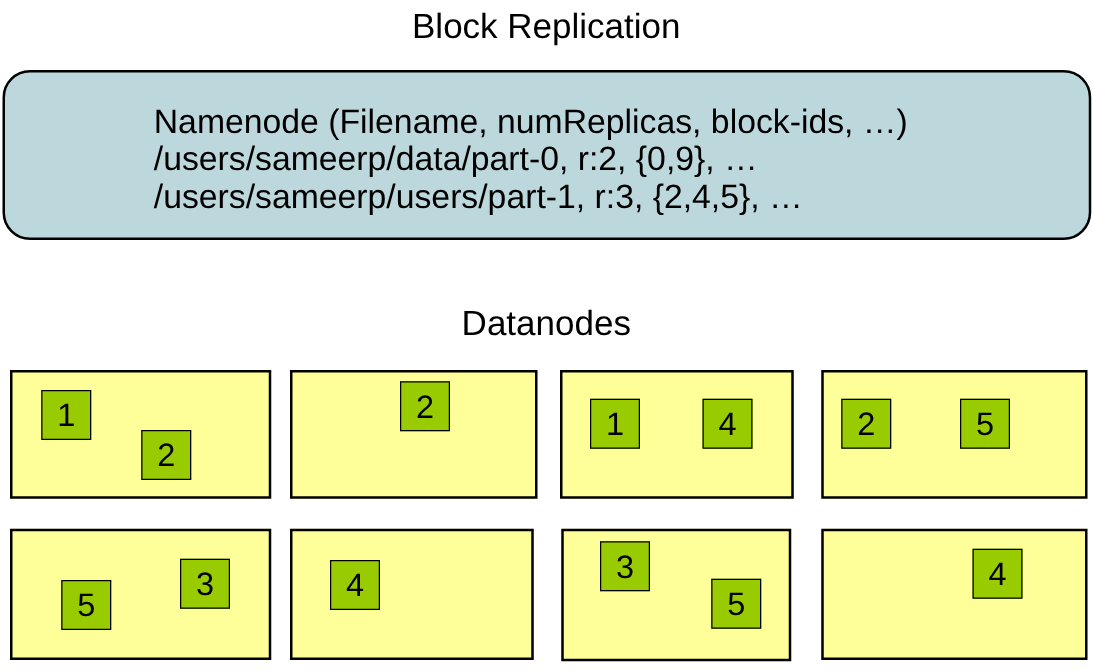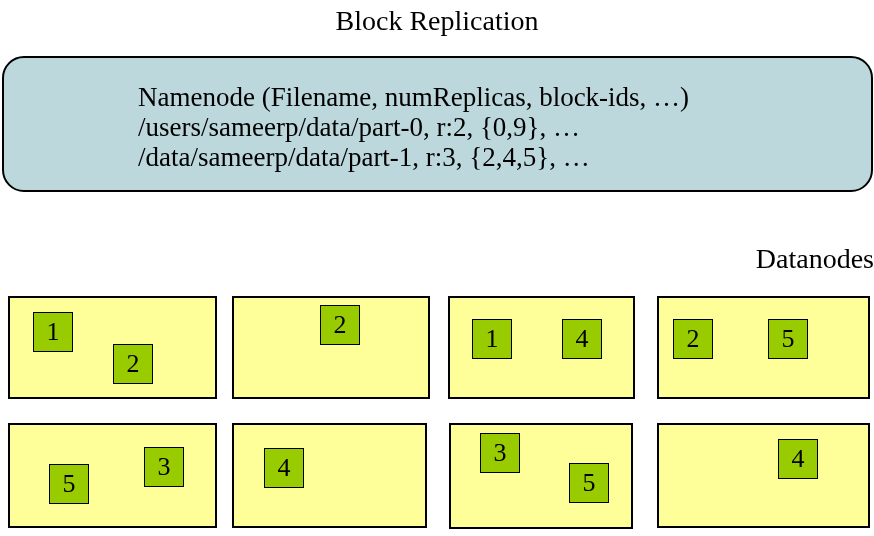--- a/index.html
+++ b/index.html
@@ -1,21 +1,21 @@
 <!DOCTYPE html>
 <html style="--nn-fill: #BCD8DC; --dn-fill: #FFFF99; --blk-fill: #99CC00; --line: #000000;"><head>
 <meta charset="utf-8">
 <style>
   html, body { margin: 0; padding: 0; background: #ffffff; }
   .canvas {
     position: relative;
     width: 874px;
     height: 536px;
     background: #ffffff;
-    font-family: Liberation Serif, serif;
+    font-family: Liberation Sans, sans-serif;
     color: #000000;
     overflow: hidden;
   }
   .page-title {
     position: absolute;
     top: 4px;
     left: 0;
     width: 100%;
     text-align: center;
     font-size: 28px;
@@ -26,32 +26,32 @@
     left: 2px;
     top: 56px;
     width: 867px;
     height: 132px;
     background: var(--nn-fill, #BCD8DC);
     border: 2px solid var(--line, #000);
     border-radius: 22px;
   }
   .nn-text {
     position: absolute;
-    left: 134px;
+    left: 119px;
     top: 24px;
     font-size: 27px;
     line-height: 30px;
     white-space: nowrap;
   }
   .dn-heading {
     position: absolute;
     top: 242px;
     left: 0;
     width: 100%;
-    text-align: right;
+    text-align: center;
     font-size: 28px;
     line-height: 33px;
   }
   .dn-box {
     position: absolute;
     background: var(--dn-fill, #FFFF99);
     border: 2px solid var(--line, #000);
     box-sizing: border-box;
   }
   .block {
@@ -71,21 +71,21 @@
 <body>
 
 <div class="canvas">
 
   <div class="page-title">Block Replication</div>
 
   <div class="nn-box">
     <div class="nn-text">
       <div>Namenode (Filename, numReplicas, block-ids, …)</div>
       <div>/users/sameerp/data/part-0, r:2, {0,9}, …</div>
-      <div>/data/sameerp/data/part-1, r:3, {2,4,5}, …</div>
+      <div>/users/sameerp/users/part-1, r:3, {2,4,5}, …</div>
     </div>
   </div>
 
   <div class="dn-heading">Datanodes</div>
 
   <div id="nodes-layer">
       <div class="dn-box" style="left: 8px; top: 296px; width: 209px; height: 103px;">
         <div class="block" style="left: 23px; top: 14px;">
           <span>1</span>
         </div>

